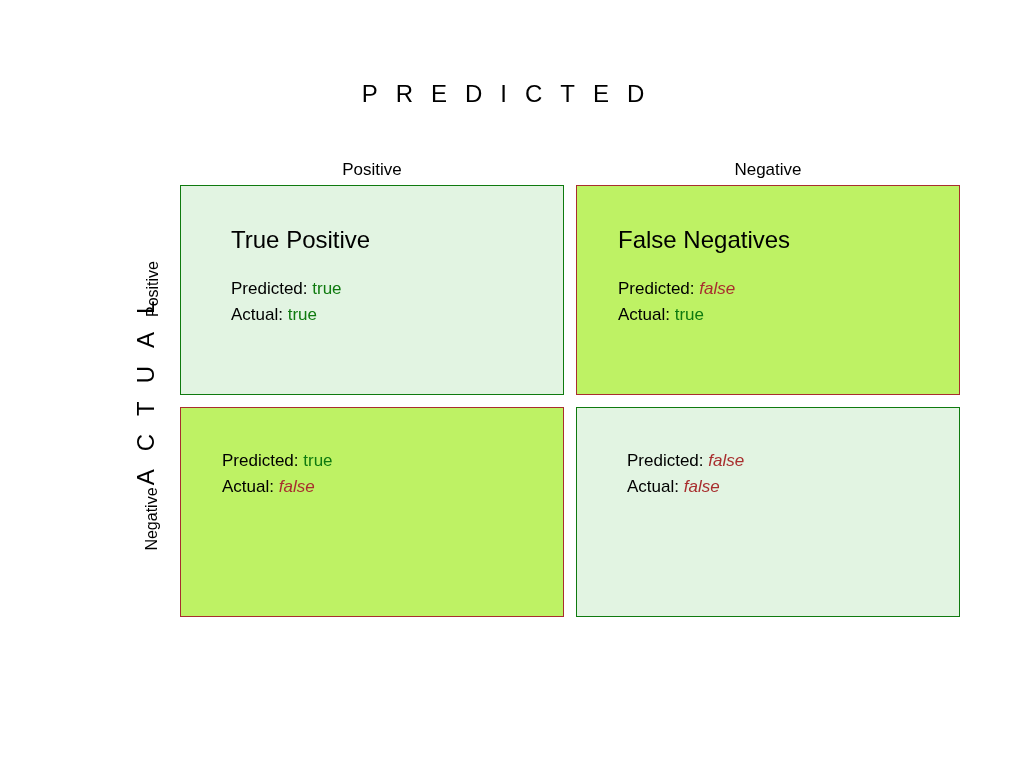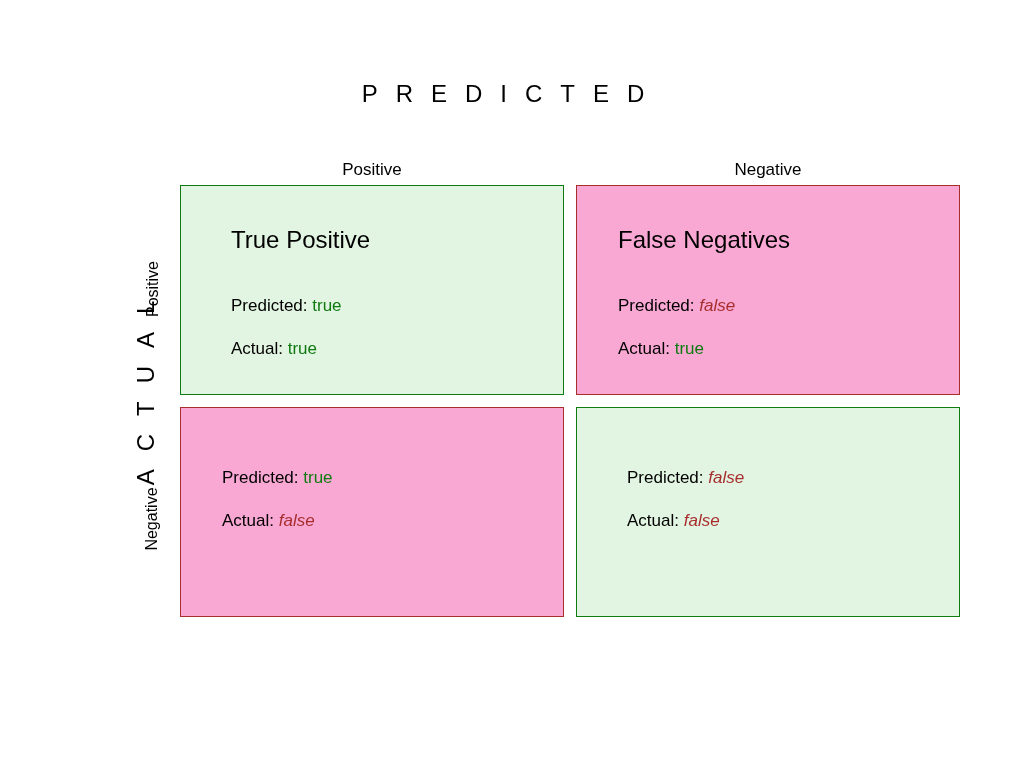--- a/index.html
+++ b/index.html
@@ -82,35 +82,34 @@
       height: 210px;
       padding: 40px 30px 30px 50px;
       display: flex;
       flex-direction: column;
     }
     .cell.green {
       background: #e2f4e2;
       border: 1px solid #0f7a0f;
     }
     .cell.red {
-      background: #f9a8d4;
+      background: #bef264;
       border: 1px solid #a82e2e;
       padding-left: 41px;
     }
     .cell-title {
       font-size: 24px;
       color: #000;
       margin-bottom: 22px;
       font-weight: 400;
     }
     .cell-line {
       font-size: 17px;
       color: #000;
       line-height: 1.5;
-      margin-top: 17px;
     }
     .val-true {
       color: #0f7a0f;
     }
     .val-false {
       color: #a82e2e;
       font-style: italic;
     }
   </style>
 </head>

